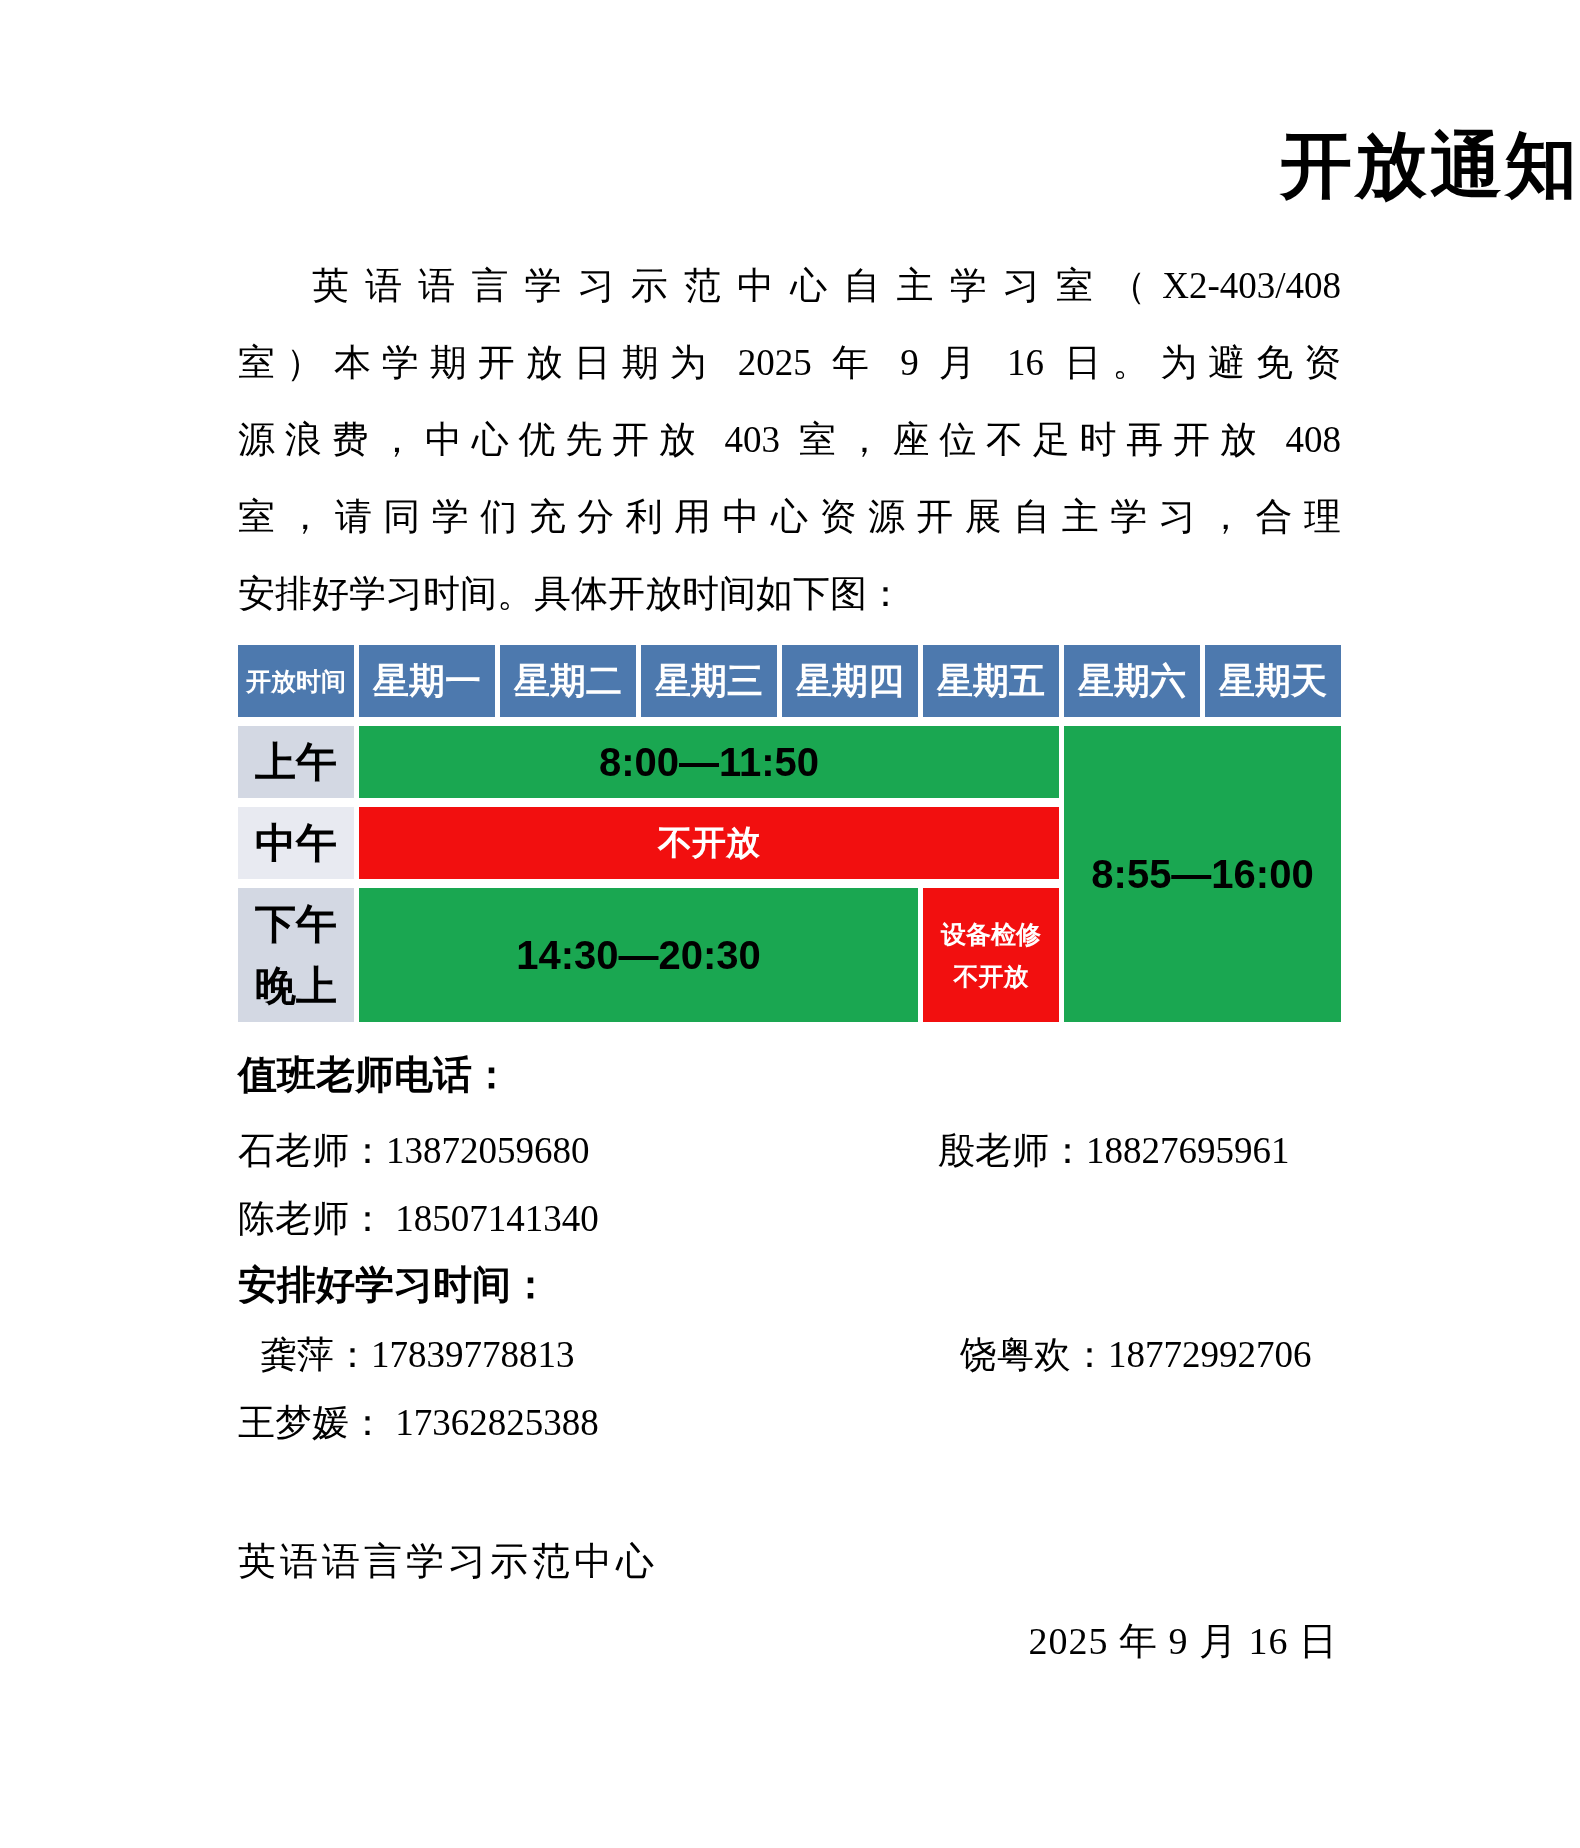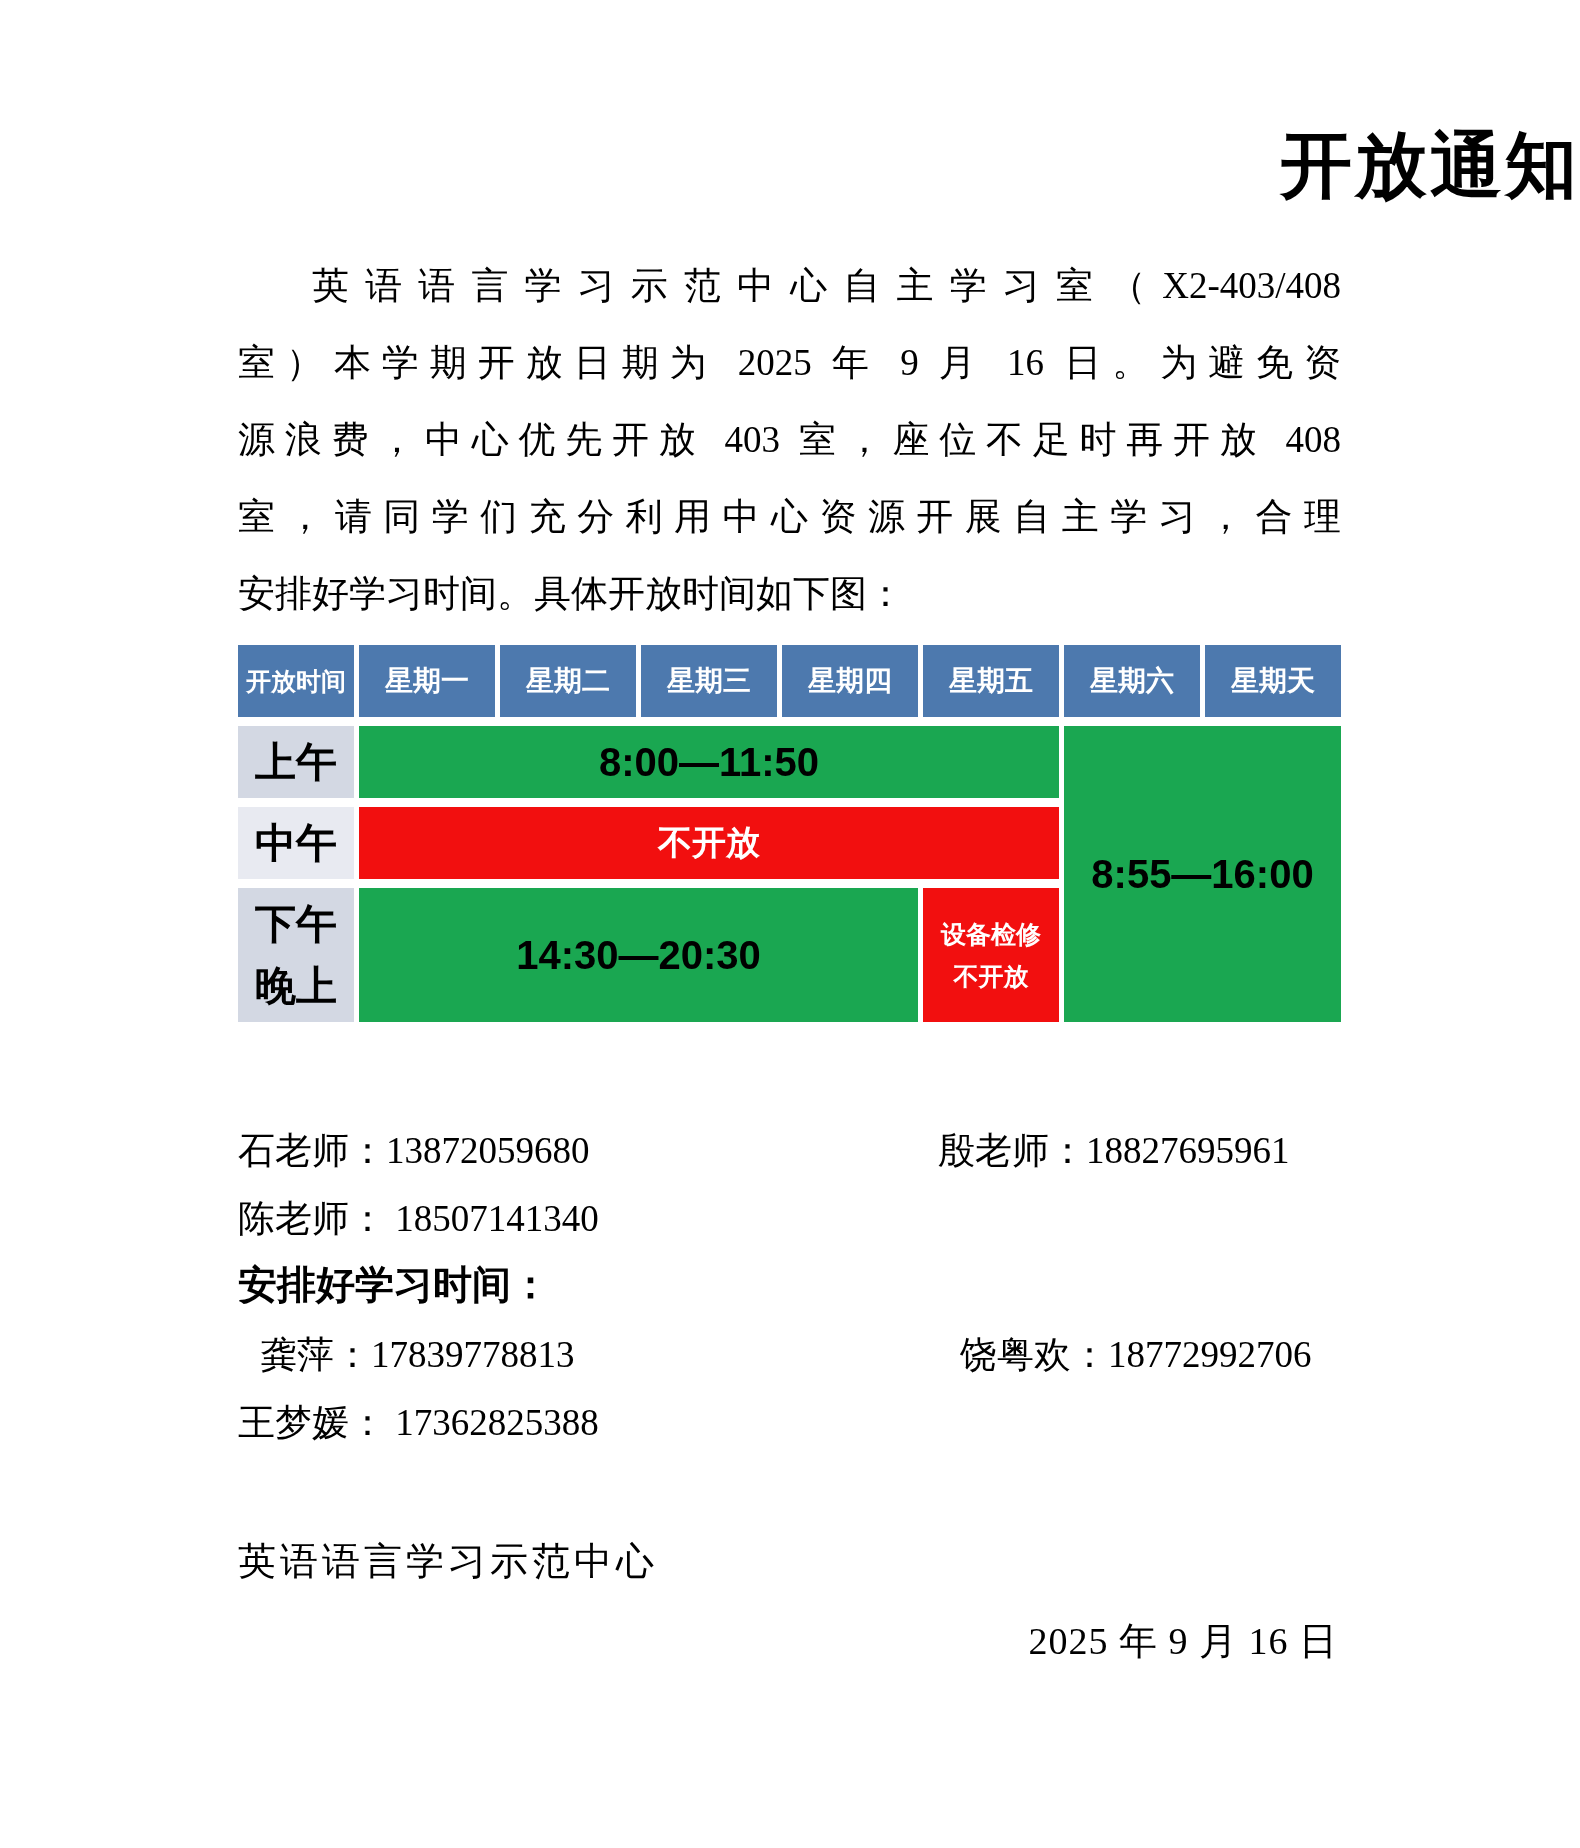--- a/index.html
+++ b/index.html
@@ -51,21 +51,21 @@
     vertical-align: middle;
     padding: 0;
     overflow: hidden;
   }
   .col-label { width: 116px; }
   .col-day   { width: 136px; }
   tr.hdr td {
     background: var(--header_blue, #4d79ae);
     color: #ffffff;
     font-weight: bold;
-    font-size: 28px;
+    font-size: 36px;
     height: 72px;
   }
   tr.hdr td.hcell-first { font-size: 25px; }
   td.lbl {
     font-weight: bold;
     font-size: 41px;
     color: #000;
   }
   td.lbl.dark  { background: var(--label_dark, #d3d8e3); }
   td.lbl.light { background: var(--label_light, #e8eaf1); }
@@ -186,20 +186,21 @@
       </td>
       <td class="open shift4" colspan="4">14:30—20:30</td>
       <td class="closed maint">
         <div>设备检修</div>
         <div>不开放</div>
       </td>
     </tr>
   </tbody>
     </table>
 
+  <div class="contact-heading heading-teachers">值班老师电话：</div>
 
   <div class="contact-row row-t1">
     <span>石老师：13872059680</span>
     <span class="contact-right">殷老师：18827695961</span>
   </div>
   <div class="contact-row row-t2">
     <span>陈老师： 18507141340</span>
     <span class="contact-right"></span>
   </div>
 

